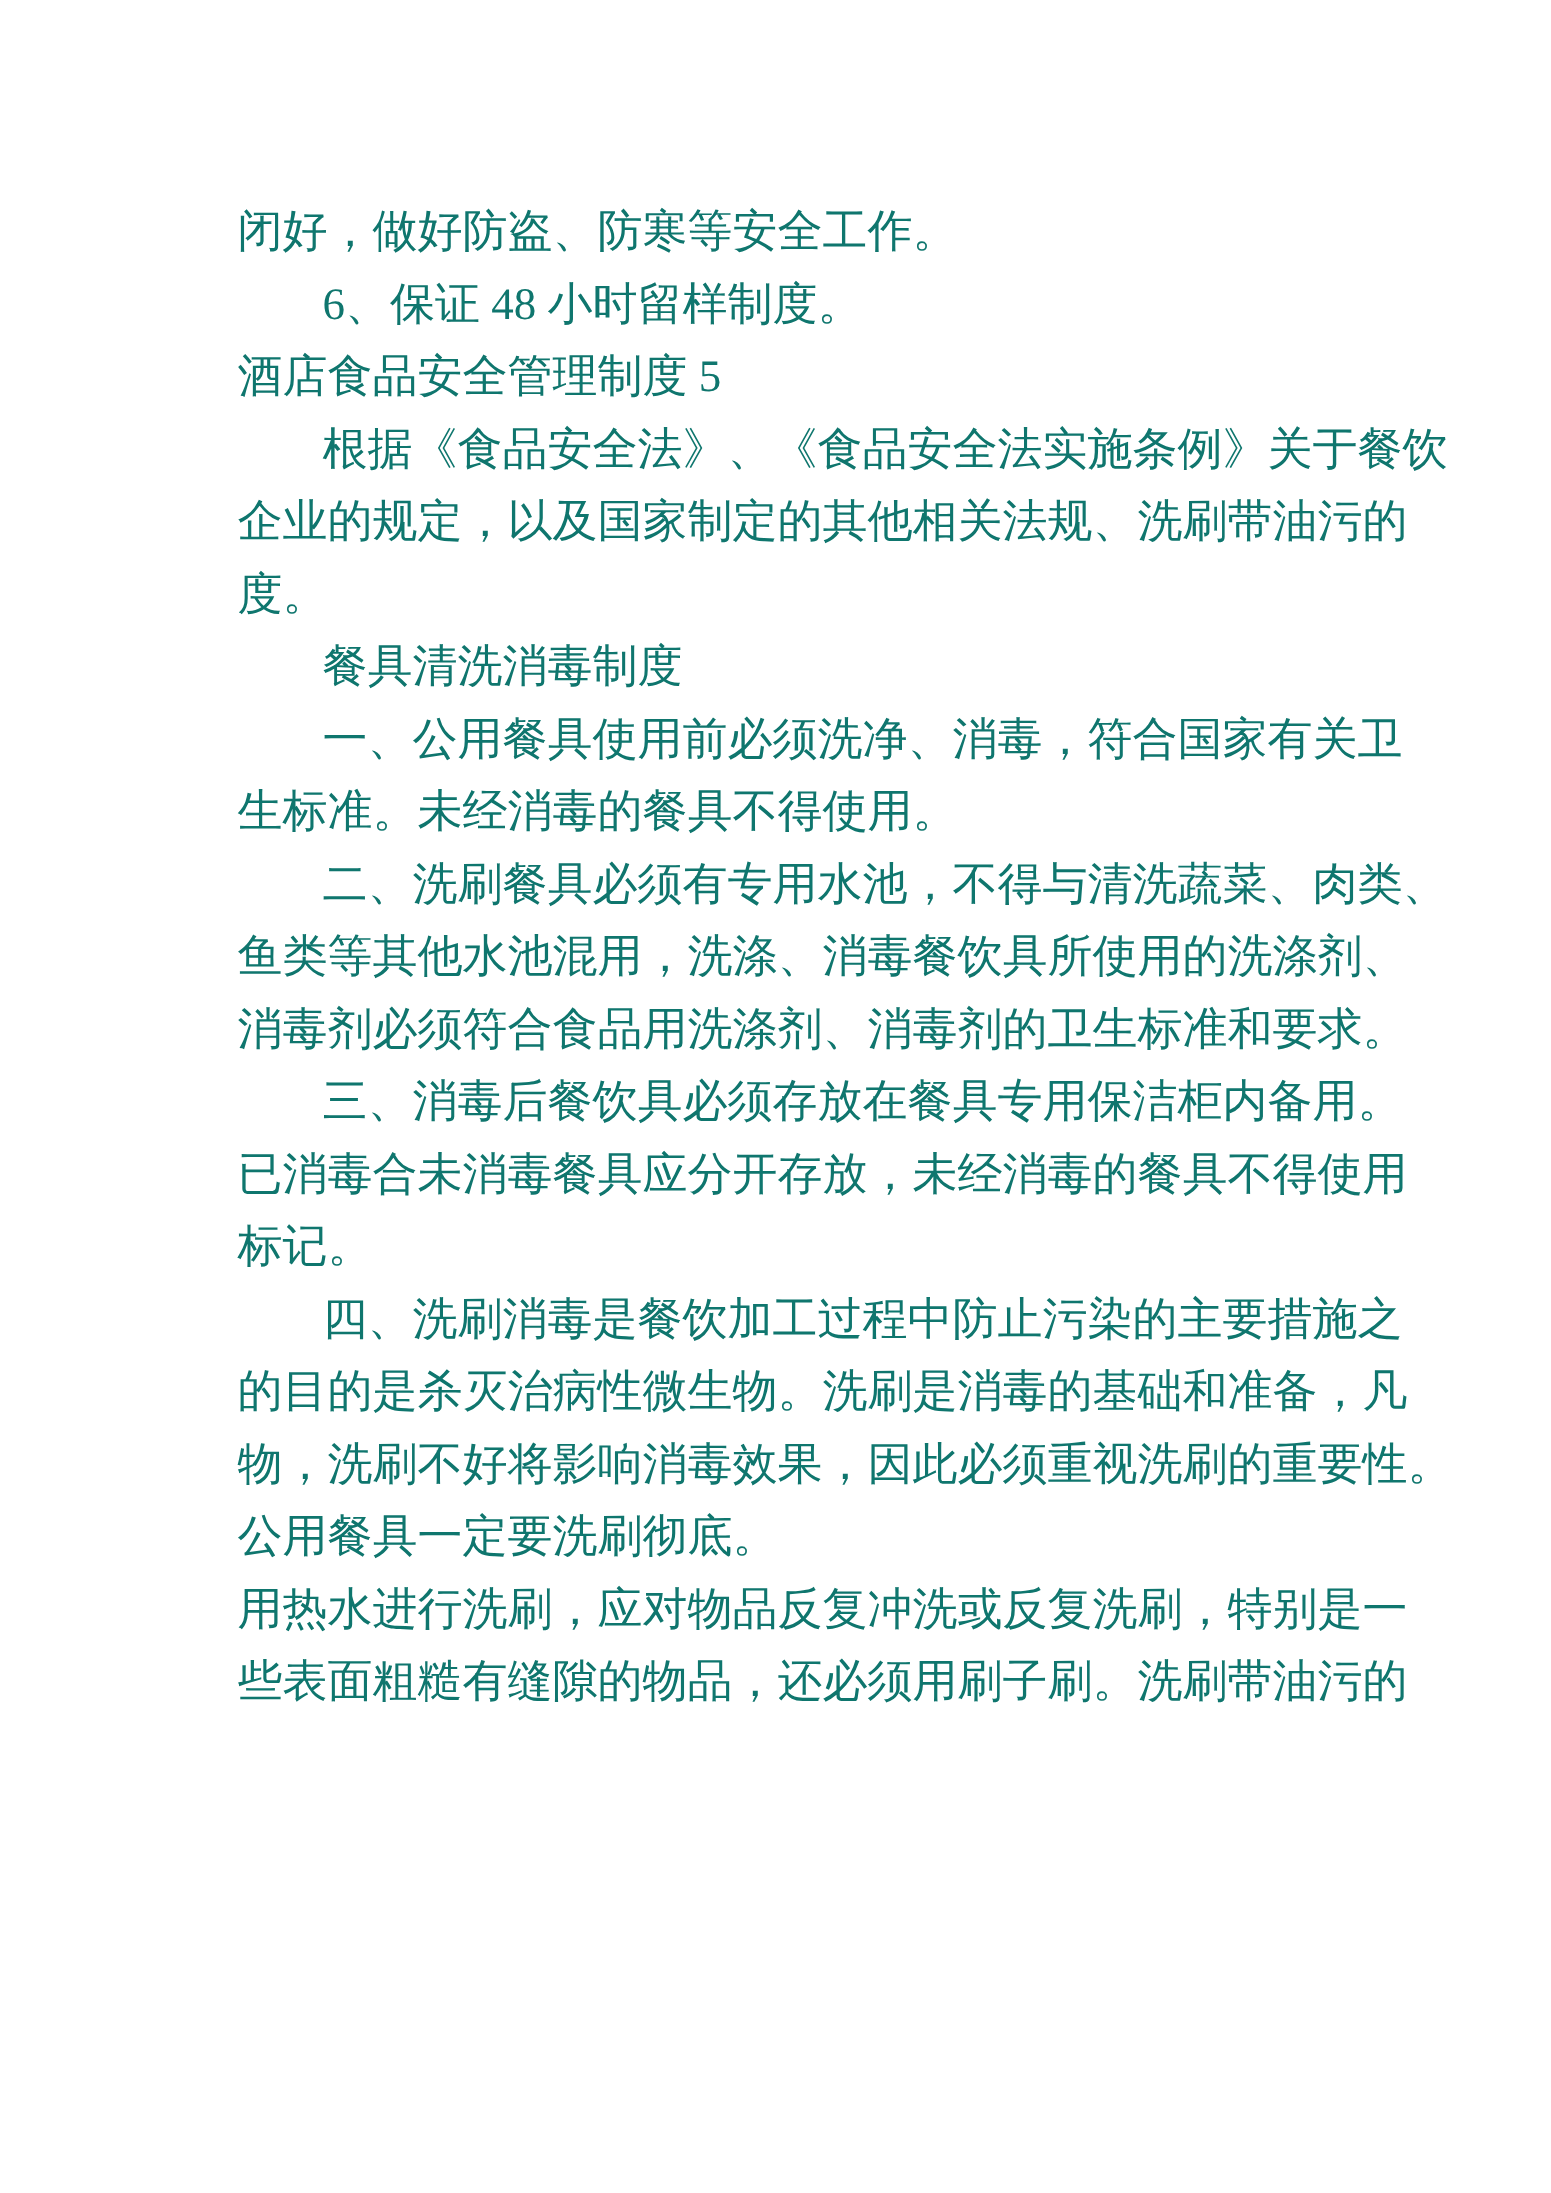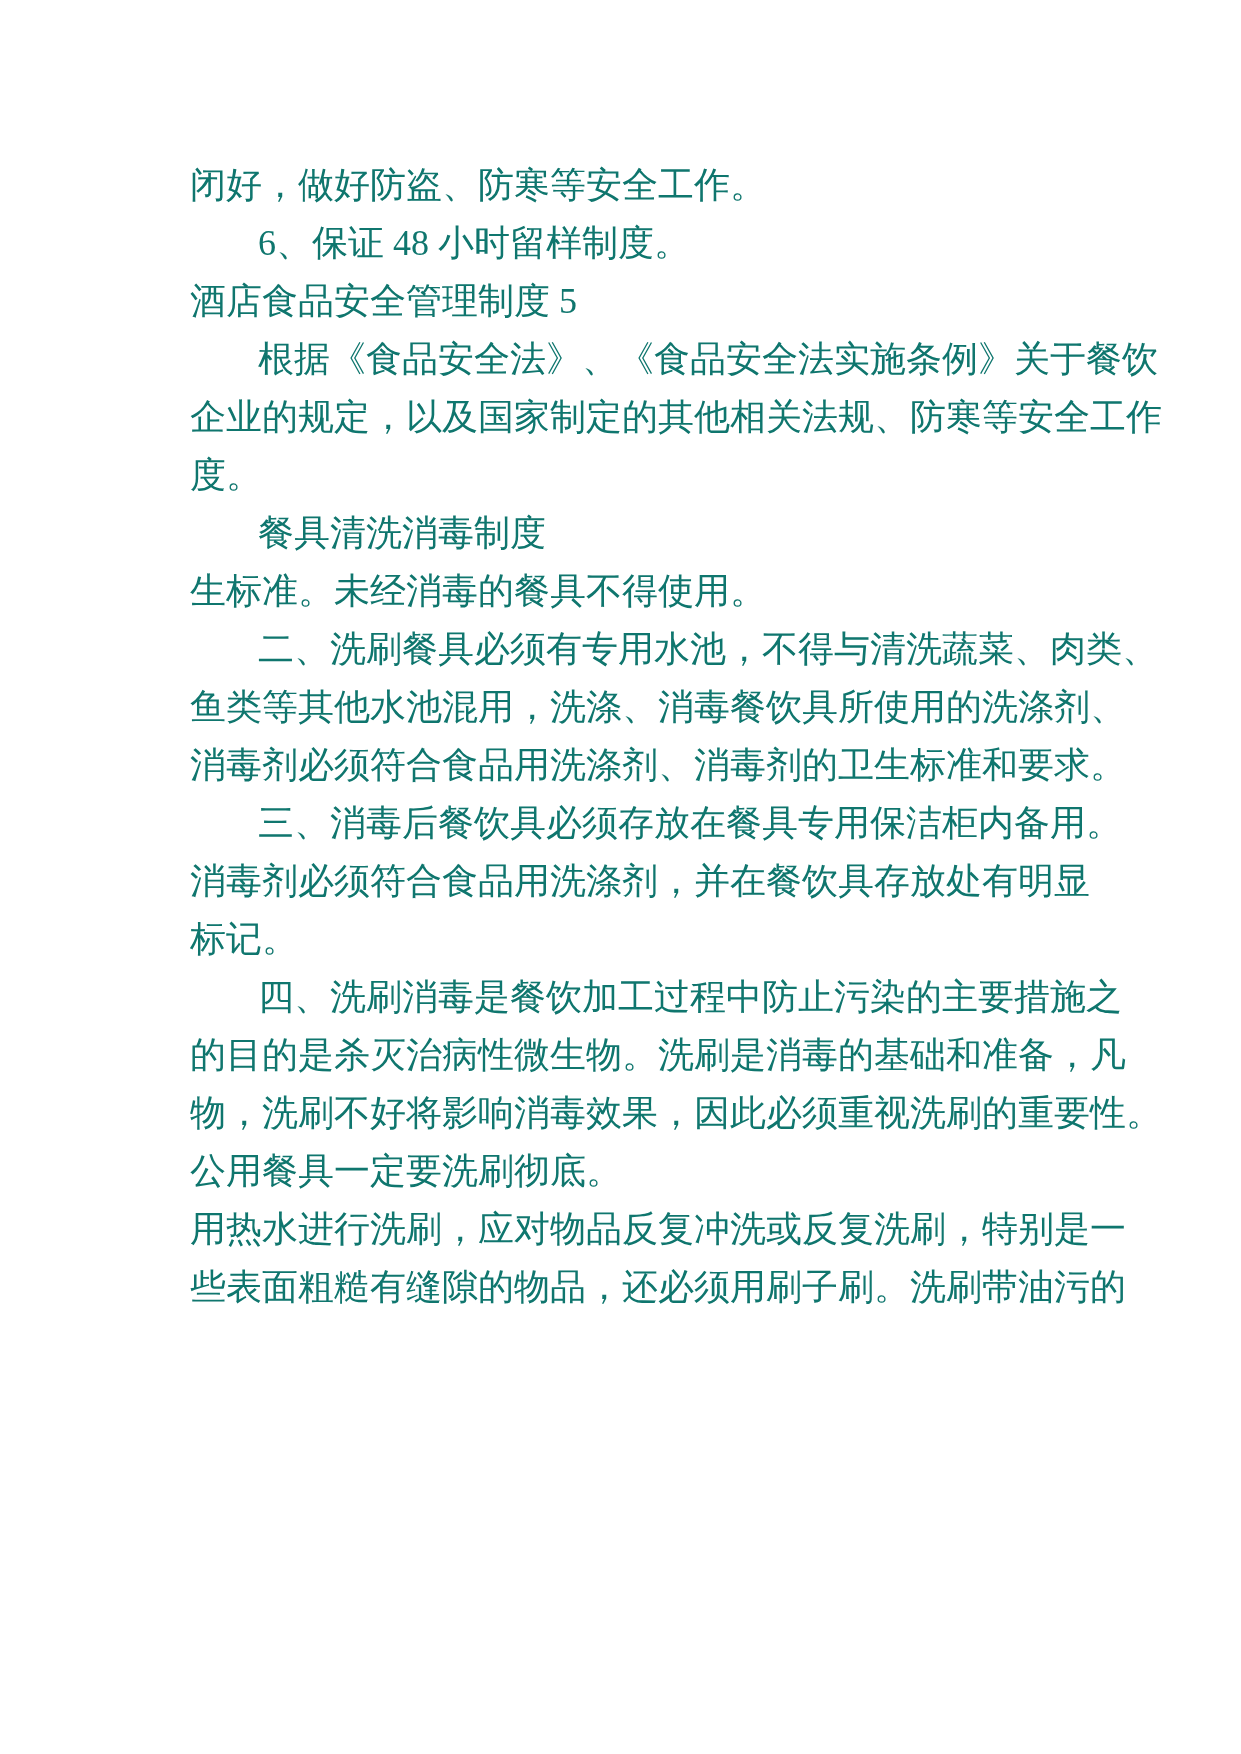--- a/index.html
+++ b/index.html
@@ -36,29 +36,30 @@
 </style>
 </head>
 <body>
 
 <div class="page">
   <div class="doc-body">
     <div class="line">闭好，做好防盗、防寒等安全工作。</div>
     <div class="line indent">6、保证 48 小时留样制度。</div>
     <div class="line">酒店食品安全管理制度 5</div>
     <div class="line indent">根据《食品安全法》、《食品安全法实施条例》关于餐饮</div>
-    <div class="line">企业的规定，以及国家制定的其他相关法规、防寒等安全工作</div>
+    <div class="line">企业的规定，以及国家制定的其他相关法规、洗刷带油污的</div>
     <div class="line">度。</div>
     <div class="line indent">餐具清洗消毒制度</div>
+    <div class="line indent">一、公用餐具使用前必须洗净、消毒，符合国家有关卫</div>
     <div class="line">生标准。未经消毒的餐具不得使用。</div>
     <div class="line indent">二、洗刷餐具必须有专用水池，不得与清洗蔬菜、肉类、</div>
     <div class="line">鱼类等其他水池混用，洗涤、消毒餐饮具所使用的洗涤剂、</div>
     <div class="line">消毒剂必须符合食品用洗涤剂、消毒剂的卫生标准和要求。</div>
     <div class="line indent">三、消毒后餐饮具必须存放在餐具专用保洁柜内备用。</div>
-    <div class="line">消毒剂必须符合食品用洗涤剂，并在餐饮具存放处有明显</div>
+    <div class="line">已消毒合未消毒餐具应分开存放，未经消毒的餐具不得使用</div>
     <div class="line">标记。</div>
     <div class="line indent">四、洗刷消毒是餐饮加工过程中防止污染的主要措施之</div>
     <div class="line">的目的是杀灭治病性微生物。洗刷是消毒的基础和准备，凡</div>
     <div class="line">物，洗刷不好将影响消毒效果，因此必须重视洗刷的重要性。</div>
     <div class="line">公用餐具一定要洗刷彻底。</div>
     <div class="line">用热水进行洗刷，应对物品反复冲洗或反复洗刷，特别是一</div>
     <div class="line">些表面粗糙有缝隙的物品，还必须用刷子刷。洗刷带油污的</div>
   </div>
 </div>
 

